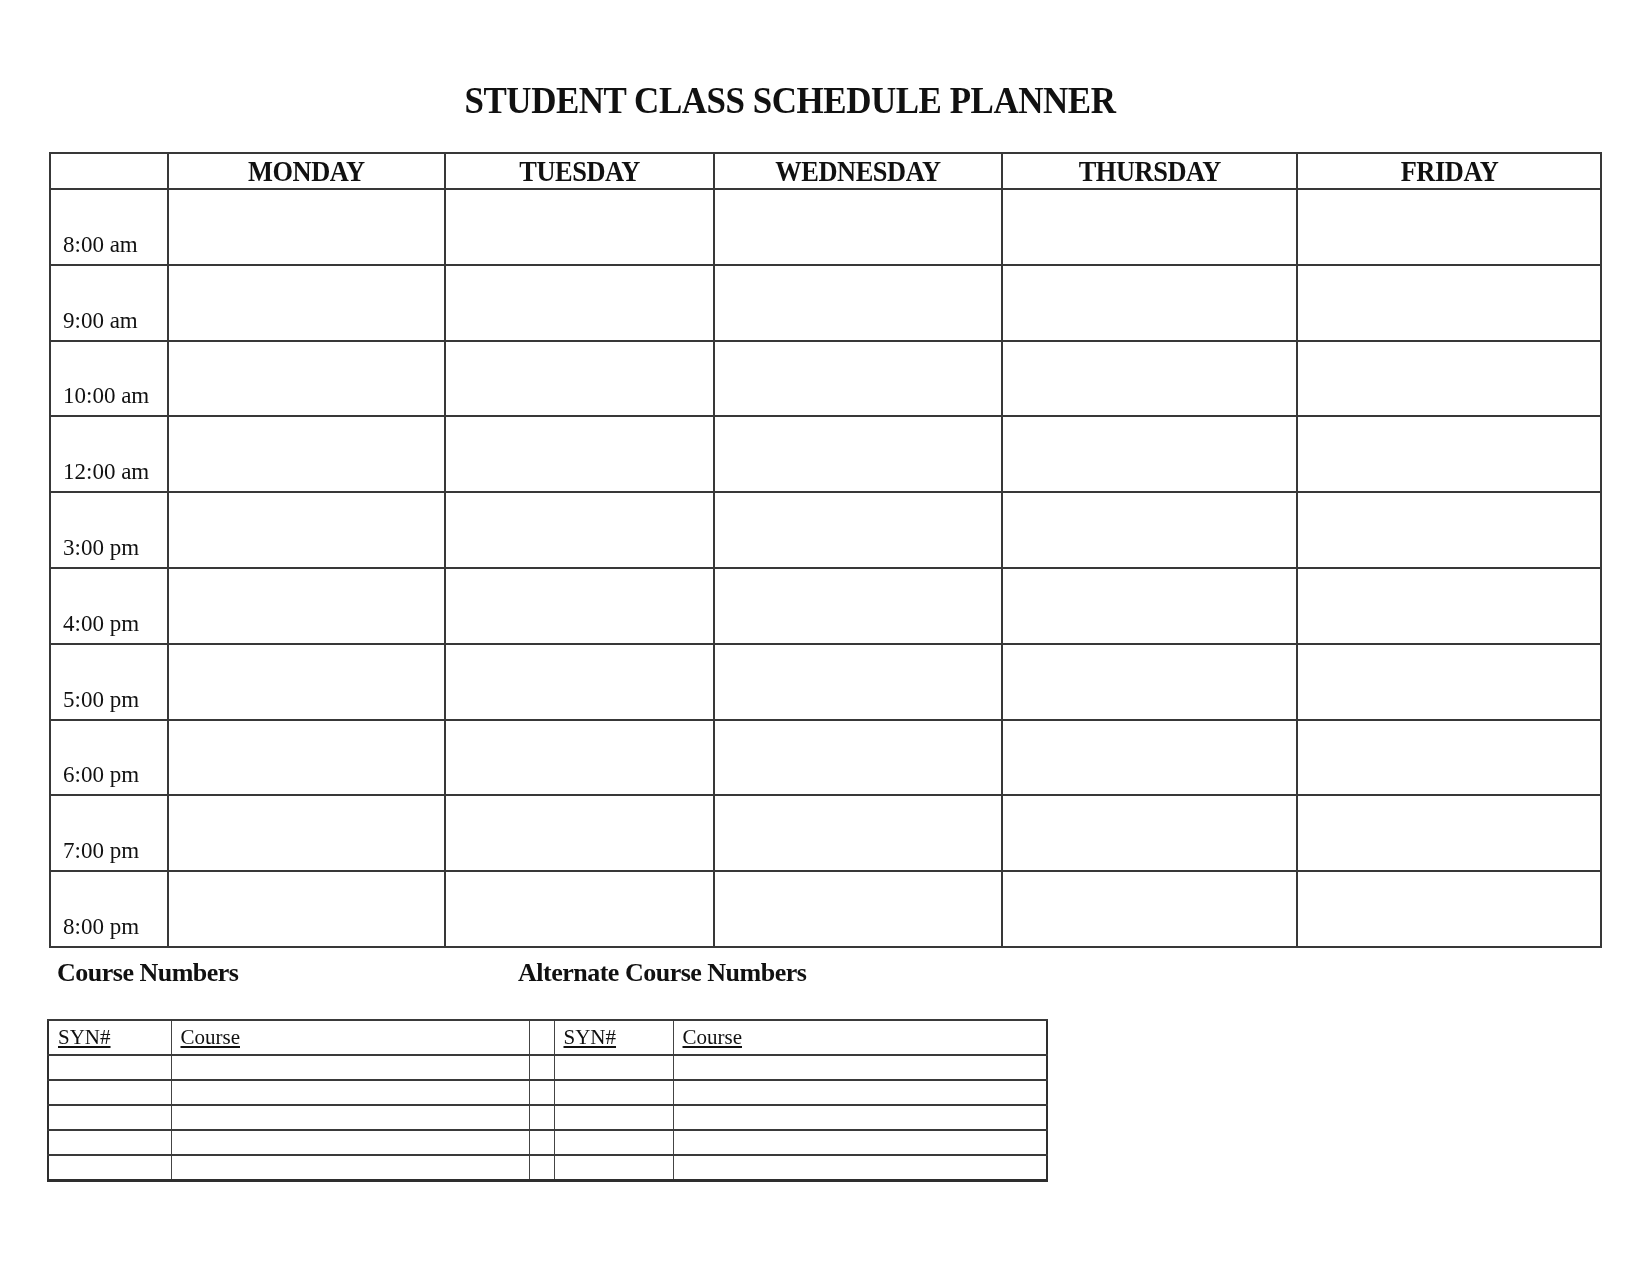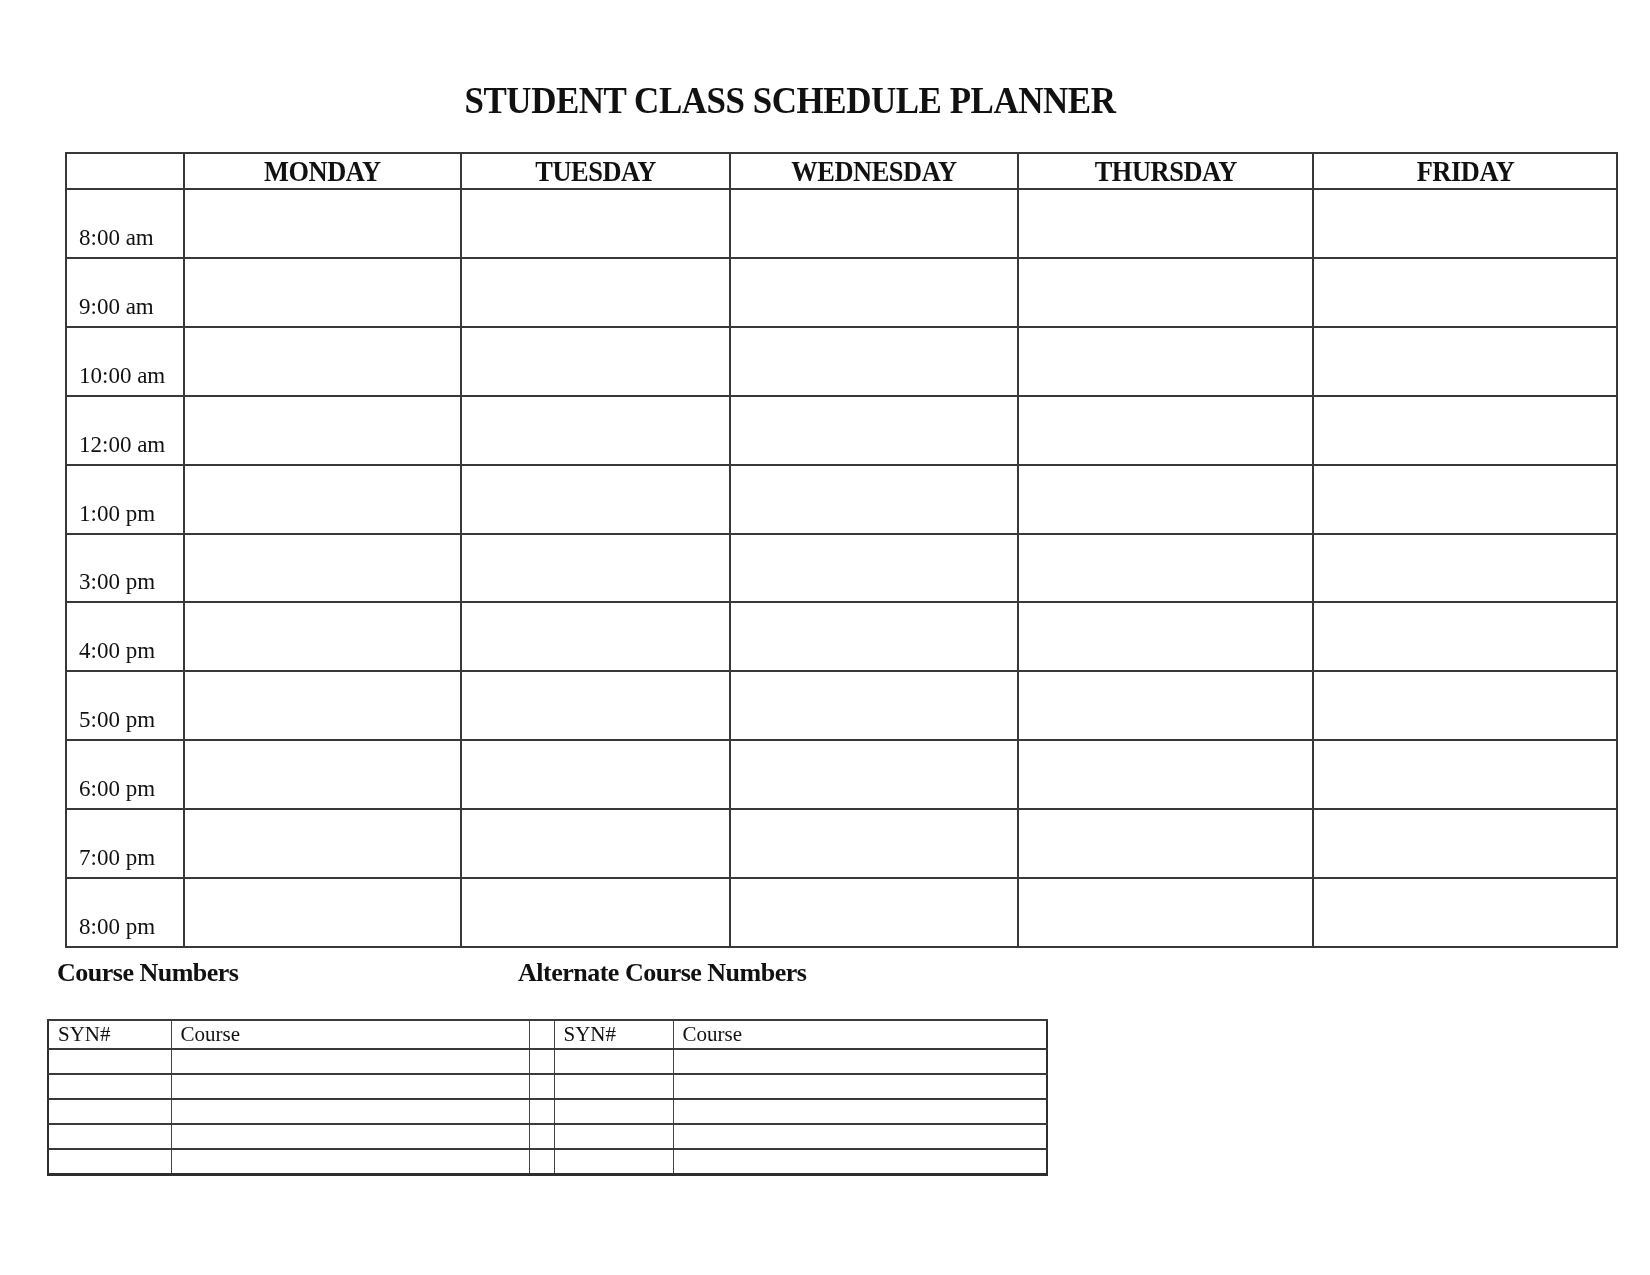--- a/index.html
+++ b/index.html
@@ -19,21 +19,21 @@
     transform-origin:center top;
     font-size:38px;
     font-weight:bold;
     letter-spacing:-0.5px;
     white-space:nowrap;
   }
   
   table{border-collapse:collapse;}
   .schedule-table{
     position:absolute;
-    left:65px;top:152px;
+    left:49px;top:152px;
     width:1551px;height:796px;
     table-layout:fixed;
     border:2px solid #be185d;
   }
   .schedule-table th,.schedule-table td{
     border:2px solid #383838;
     padding:0;
   }
   .schedule-table thead tr{height:36px;}
   .schedule-table tbody tr{height:58px;}
@@ -77,21 +77,21 @@
     border:2px solid #2e2e2e;
     border-bottom:3px solid #2e2e2e;
   }
   .course-table th,.course-table td{
     border-left:1px solid #444444;
     border-right:1px solid #444444;
     border-top:2px solid #3a3a3a;
     border-bottom:2px solid #3a3a3a;
     padding:0;
   }
-  .course-table thead tr{height:29px;}
+  .course-table thead tr{height:35px;text-decoration:underline;}
   .course-table tbody tr{height:25px;}
   .course-table th{
     font-size:21px;
     font-weight:normal;
     text-align:left;
     vertical-align:middle;
     padding-left:9px;
     white-space:nowrap;
   }
 </style>
@@ -141,28 +141,20 @@
       <tr>
         <td class="time-cell">10:00 am</td>
         <td></td>
         <td></td>
         <td></td>
         <td></td>
         <td></td>
       </tr>
       <tr>
         <td class="time-cell">12:00 am</td>
-        <td></td>
-        <td></td>
-        <td></td>
-        <td></td>
-        <td></td>
-      </tr>
-      <tr>
-        <td class="time-cell">1:00 pm</td>
         <td></td>
         <td></td>
         <td></td>
         <td></td>
         <td></td>
       </tr>
       <tr>
         <td class="time-cell">3:00 pm</td>
         <td></td>
         <td></td>

